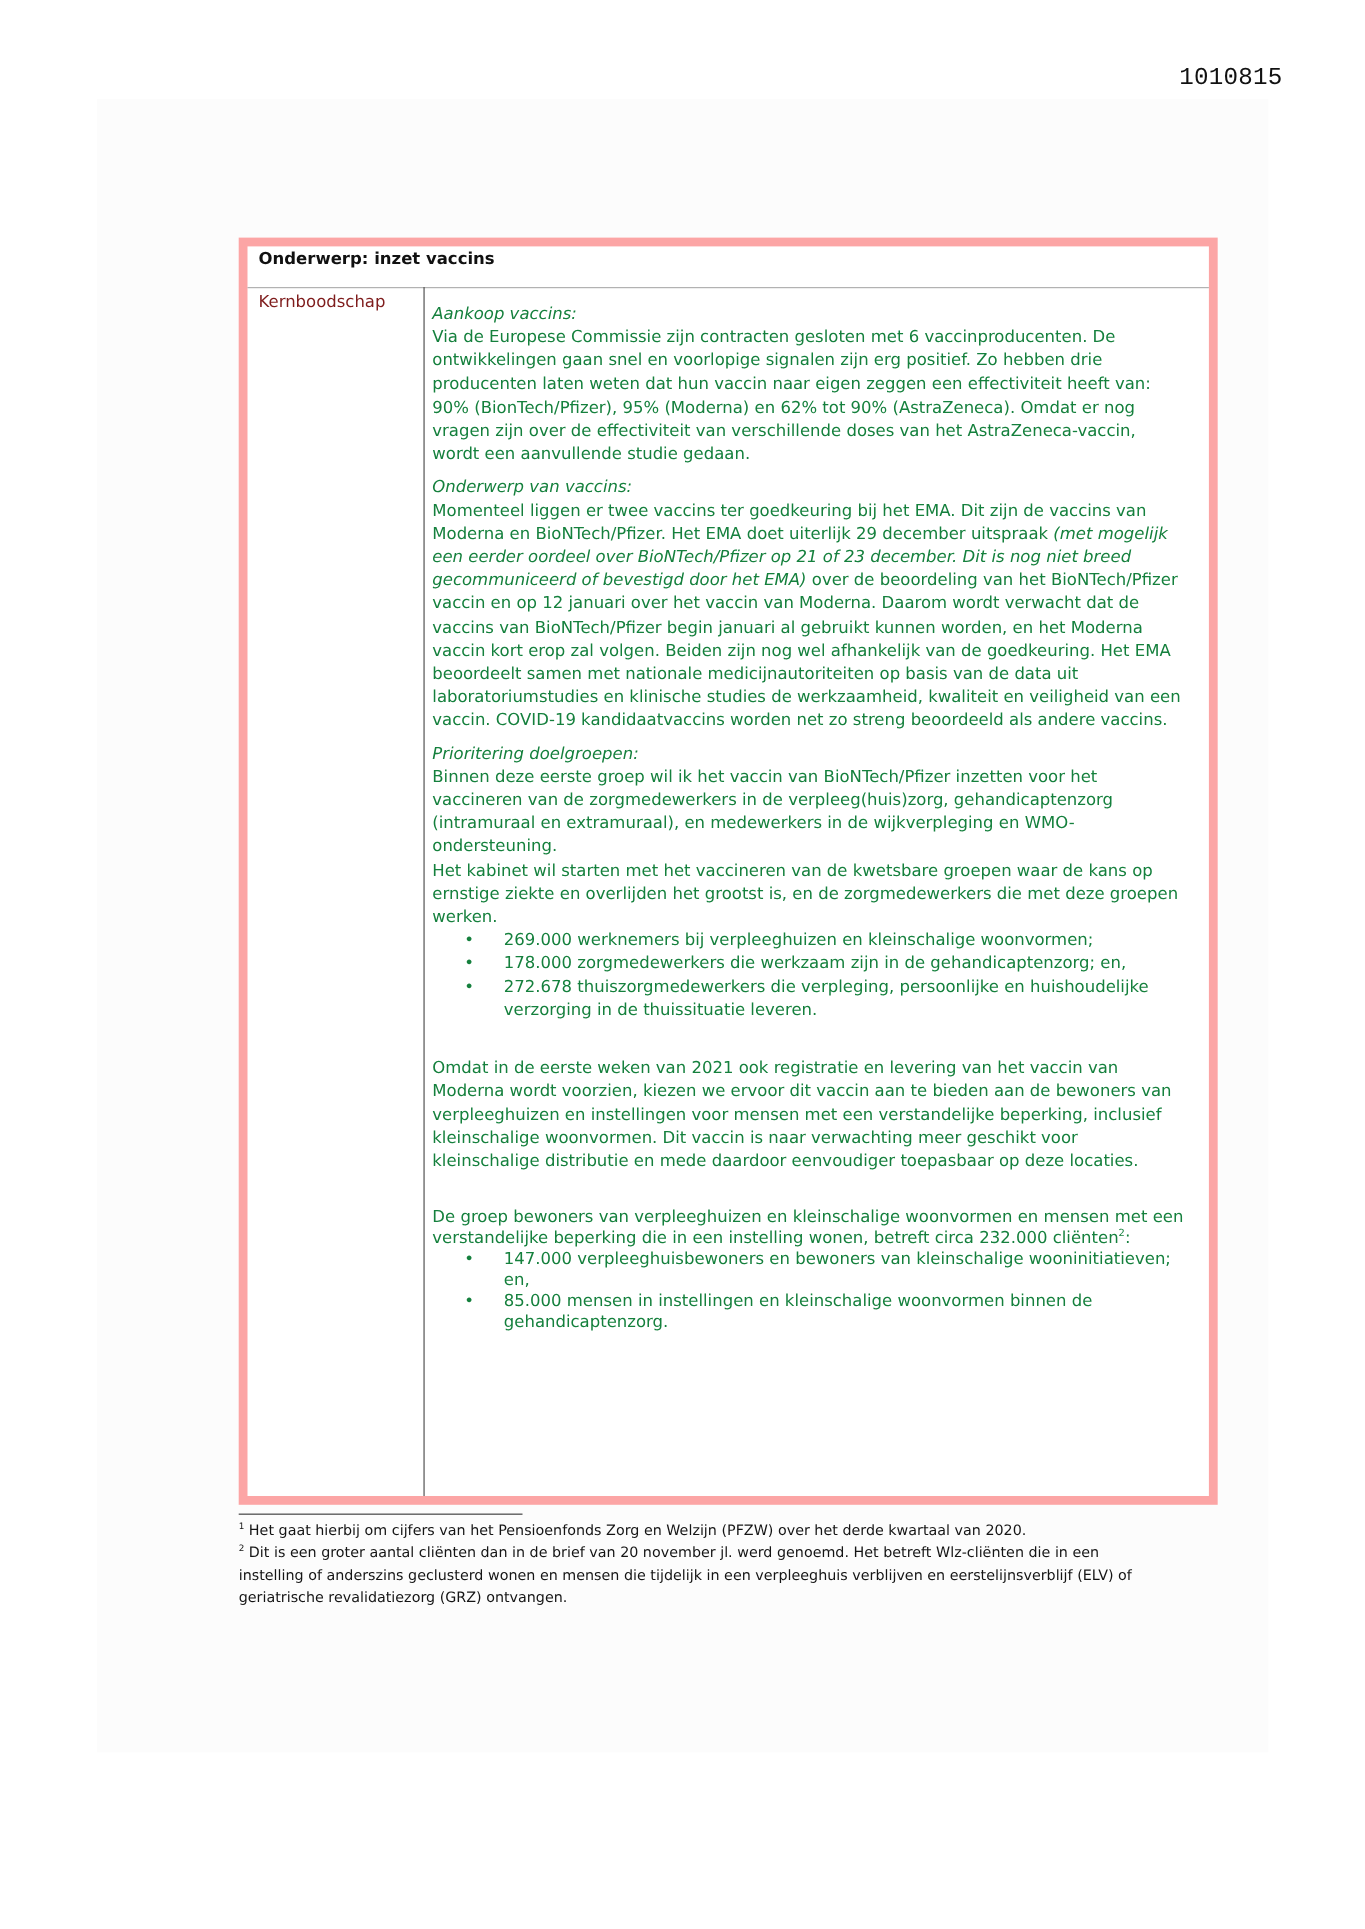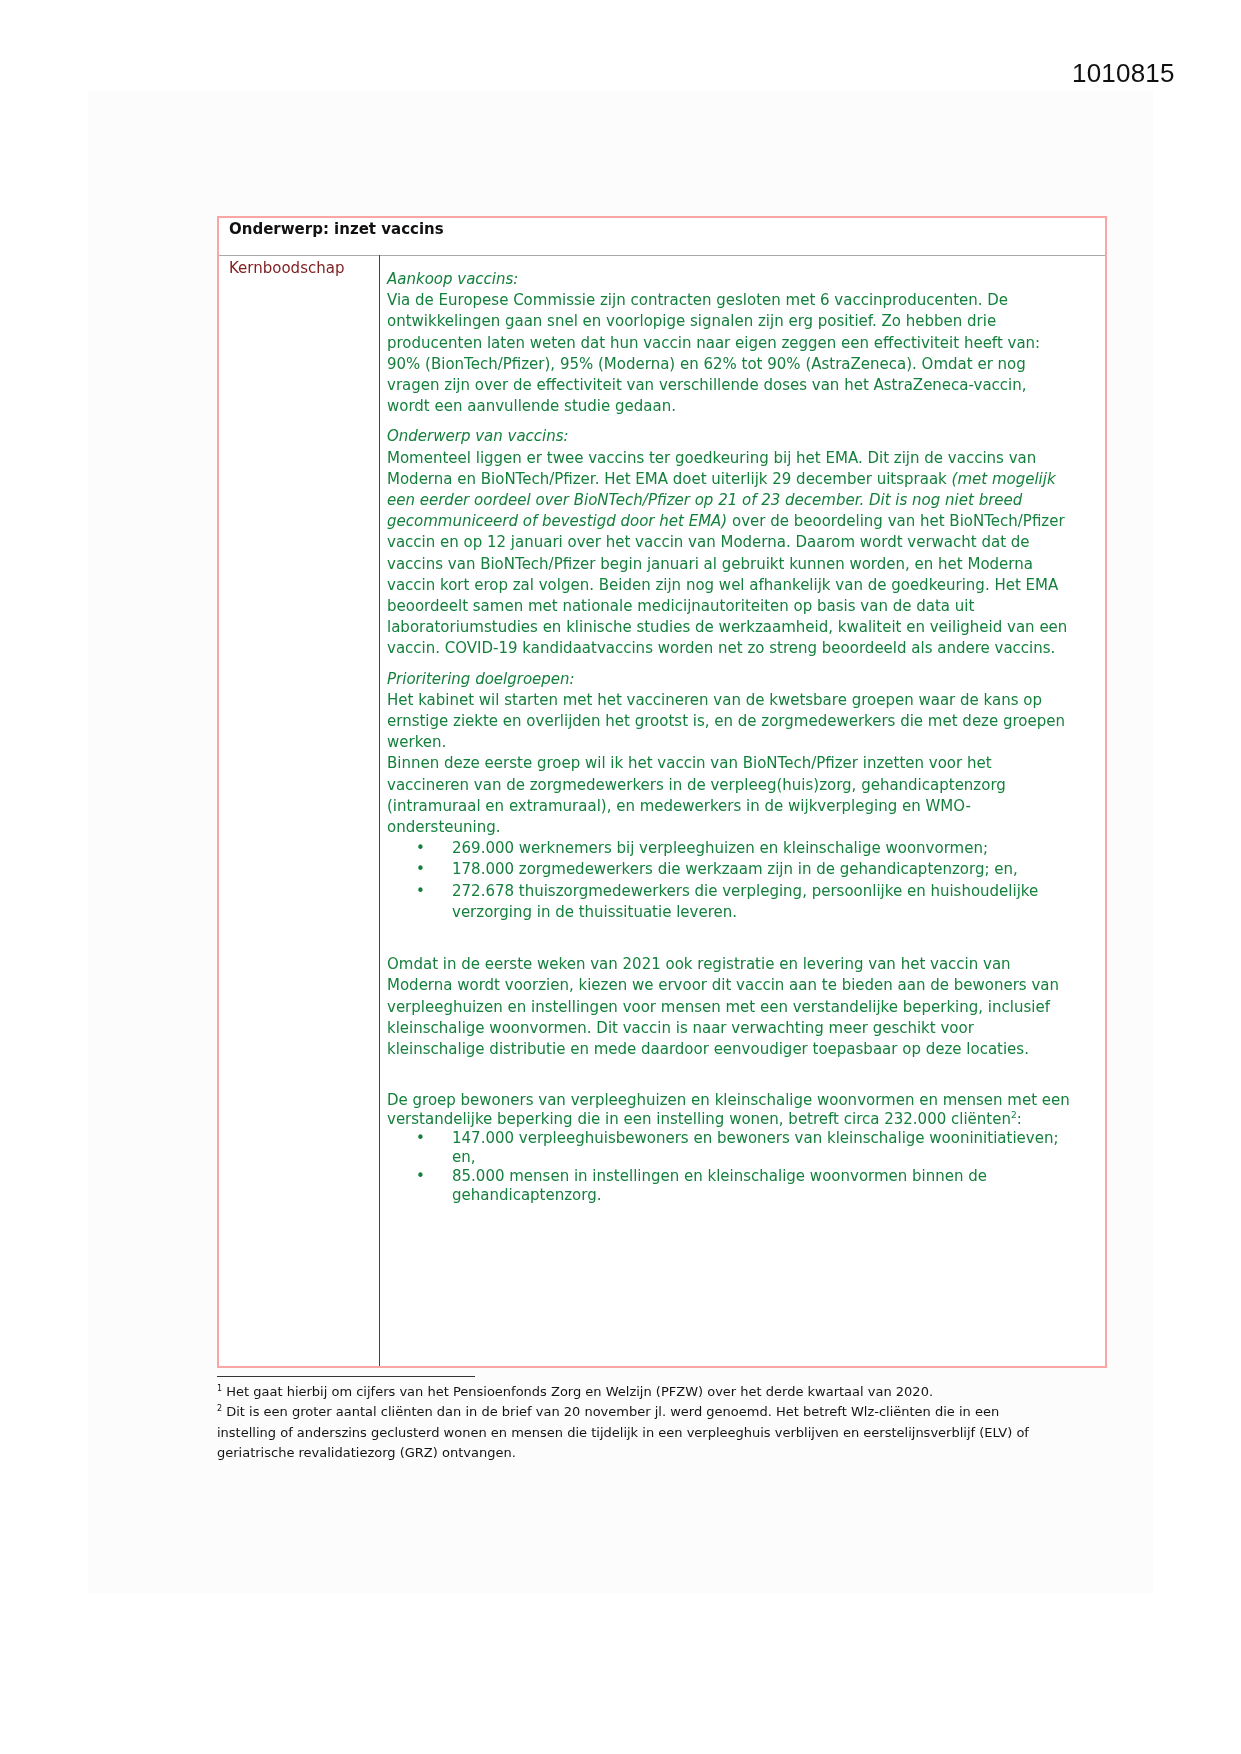--- a/index.html
+++ b/index.html
@@ -20,33 +20,33 @@
       left: 88px;
       top: 90px;
       width: 1065px;
       height: 1503px;
       background: #fcfcfc;
     }
     .doc-number {
       position: absolute;
       left: 1072px;
       top: 58px;
-      font-family: Liberation Sans, sans-serif;
-      font-size: 26px;
+      font-family: Liberation Mono, monospace;
+      font-size: 22px;
       color: #111111;
       letter-spacing: 0.2px;
       text-align: center;
     }
     .doc-table {
       position: absolute;
       left: 217px;
       top: 216px;
       width: 890px;
       height: 1152px;
-      border: 2px solid #fca5a5;
+      border: 8px solid #fca5a5;
       box-sizing: border-box;
       background: #ffffff;
     }
     .header-row {
       position: absolute;
       left: 0;
       top: 0;
       right: 0;
       height: 37px;
       border-bottom: 1px solid #aaaaaa;
@@ -164,22 +164,22 @@
       <p>Via de Europese Commissie zijn contracten gesloten met 6 vaccinproducenten. De ontwikkelingen gaan snel en voorlopige signalen zijn erg positief. Zo hebben drie producenten laten weten dat hun vaccin naar eigen zeggen een effectiviteit heeft van: 90% (BionTech/Pfizer), 95% (Moderna) en 62% tot 90% (AstraZeneca). Omdat er nog vragen zijn over de effectiviteit van verschillende doses van het AstraZeneca-vaccin, wordt een aanvullende studie gedaan.</p>
     </div>
 
     <div class="section">
       <p class="section-title">Onderwerp van vaccins:</p>
       <p><span>Momenteel liggen er twee vaccins ter goedkeuring bij het EMA. Dit zijn de vaccins van Moderna en BioNTech/Pfizer. Het EMA doet uiterlijk 29 december uitspraak </span><span class="ital">(met mogelijk een eerder oordeel over BioNTech/Pfizer op 21 of 23 december. Dit is nog niet breed gecommuniceerd of bevestigd door het EMA)</span><span> over de beoordeling van het BioNTech/Pfizer vaccin en op 12 januari over het vaccin van Moderna. Daarom wordt verwacht dat de vaccins van BioNTech/Pfizer begin januari al gebruikt kunnen worden, en het Moderna vaccin kort erop zal volgen. Beiden zijn nog wel afhankelijk van de goedkeuring. Het EMA beoordeelt samen met nationale medicijnautoriteiten op basis van de data uit laboratoriumstudies en klinische studies de werkzaamheid, kwaliteit en veiligheid van een vaccin. COVID-19 kandidaatvaccins worden net zo streng beoordeeld als andere vaccins.</span></p>
     </div>
 
     <div class="section">
       <p class="section-title">Prioritering doelgroepen:</p>
+      <p>Binnen deze eerste groep wil ik het vaccin van BioNTech/Pfizer inzetten voor het vaccineren van de zorgmedewerkers in de verpleeg(huis)zorg, gehandicaptenzorg (intramuraal en extramuraal), en medewerkers in de wijkverpleging en WMO-ondersteuning.</p>
       <p>Het kabinet wil starten met het vaccineren van de kwetsbare groepen waar de kans op ernstige ziekte en overlijden het grootst is, en de zorgmedewerkers die met deze groepen werken.</p>
-      <p>Binnen deze eerste groep wil ik het vaccin van BioNTech/Pfizer inzetten voor het vaccineren van de zorgmedewerkers in de verpleeg(huis)zorg, gehandicaptenzorg (intramuraal en extramuraal), en medewerkers in de wijkverpleging en WMO-ondersteuning.</p>
       <ul>
         <li><span class="bullet">•</span><span>269.000 werknemers bij verpleeghuizen en kleinschalige woonvormen;</span></li>
         <li><span class="bullet">•</span><span>178.000 zorgmedewerkers die werkzaam zijn in de gehandicaptenzorg; en,</span></li>
         <li><span class="bullet">•</span><span>272.678 thuiszorgmedewerkers die verpleging, persoonlijke en huishoudelijke verzorging in de thuissituatie leveren.</span></li>
       </ul>
     </div>
 
     <div class="gap-lg"></div>
 
     <div class="section">

